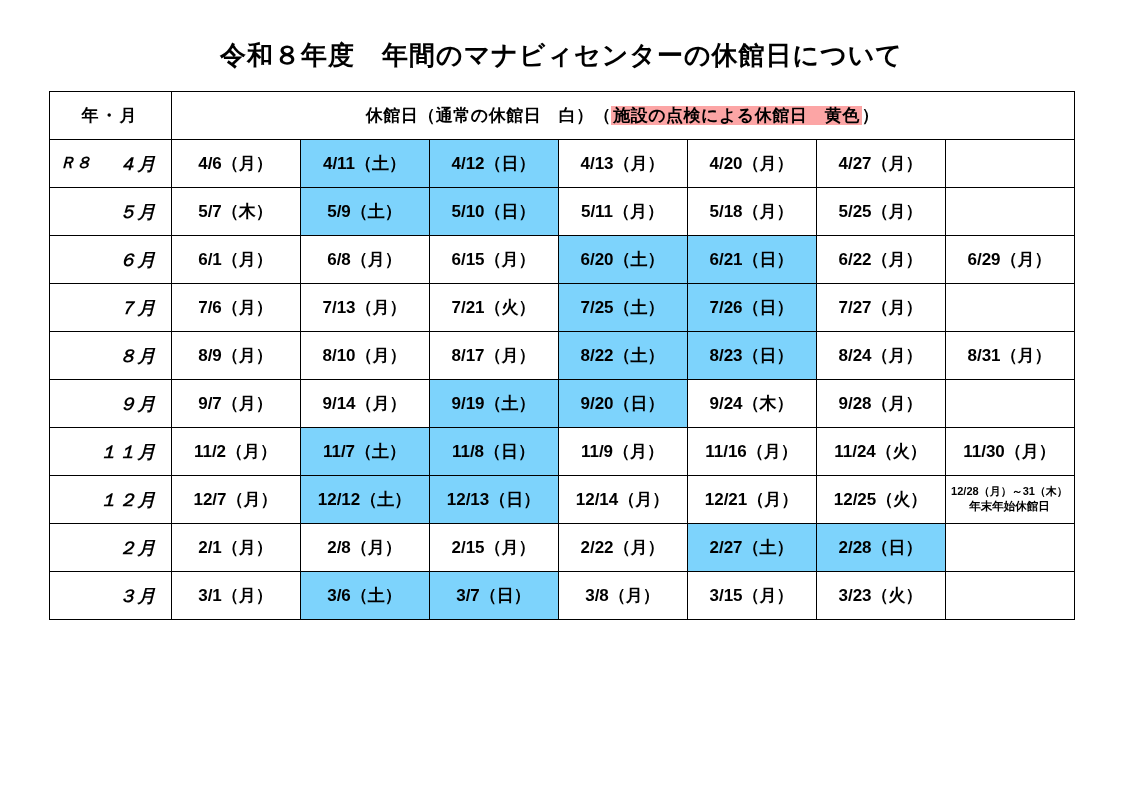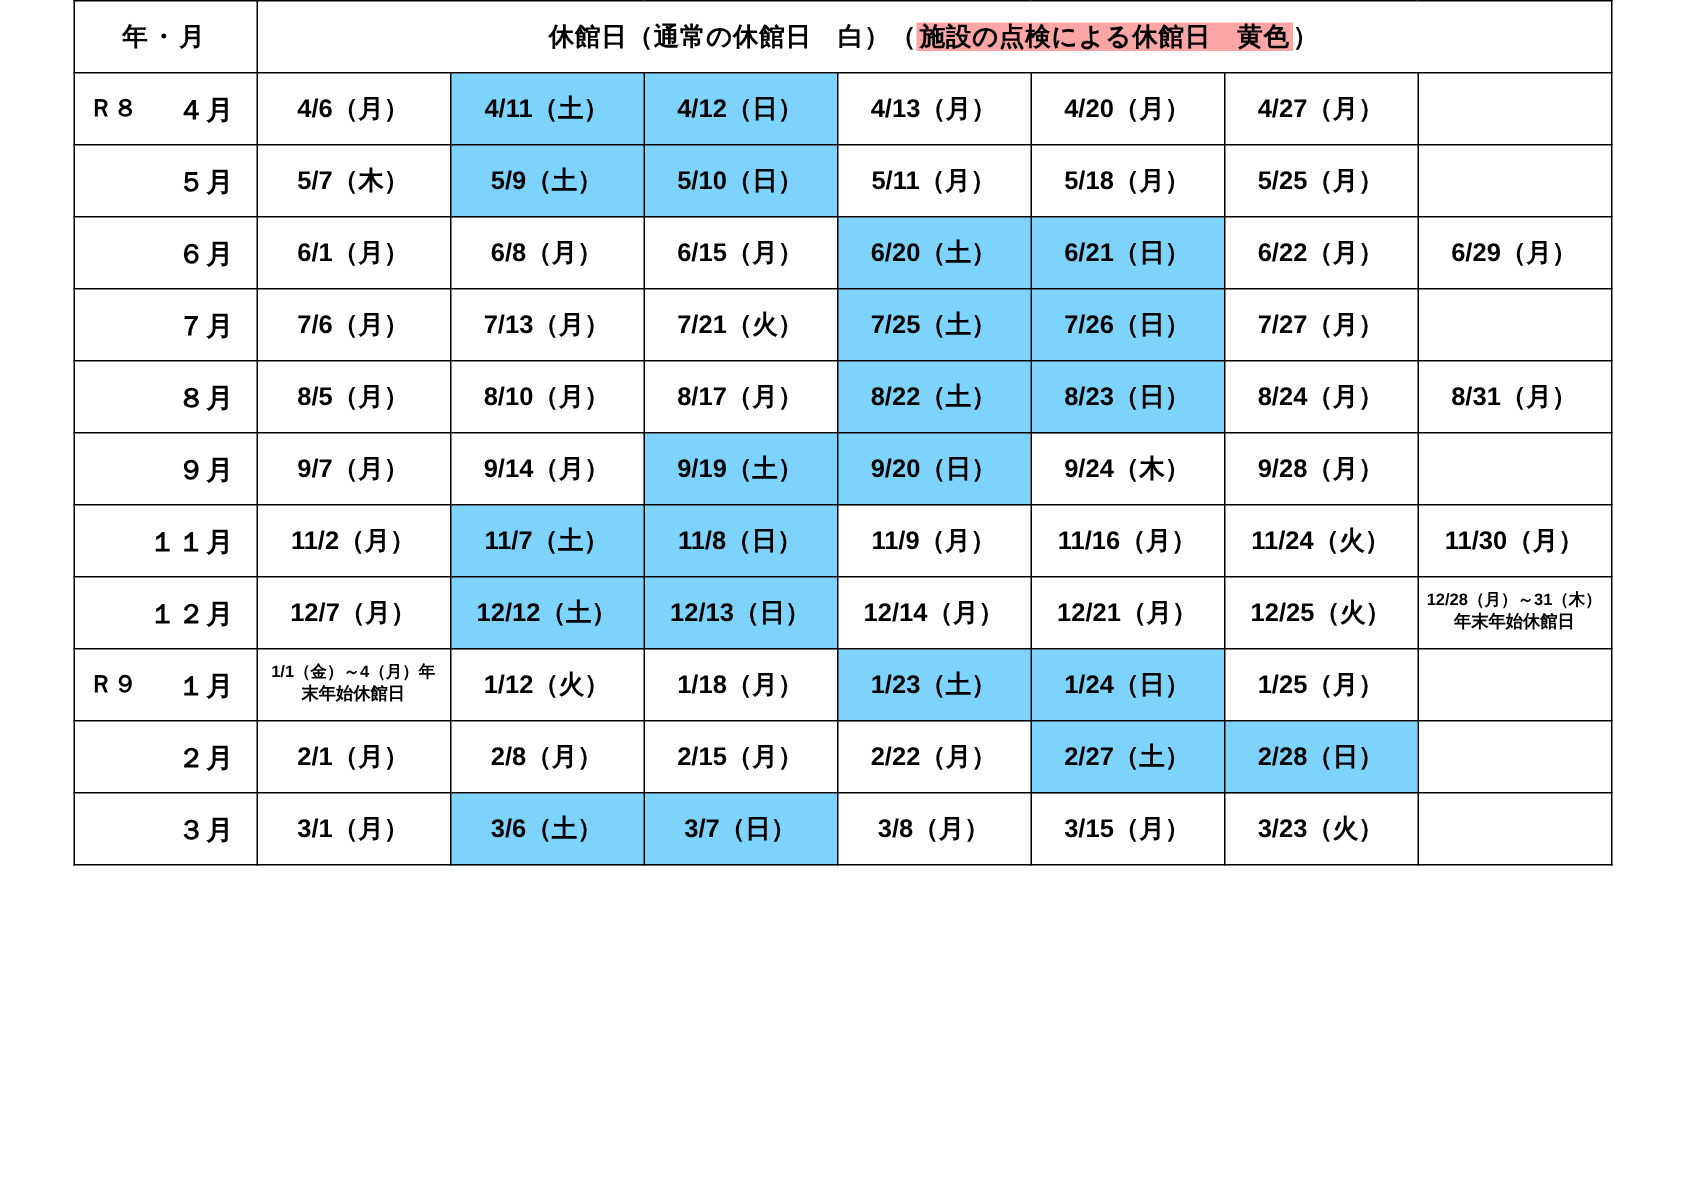--- a/index.html
+++ b/index.html
@@ -56,20 +56,21 @@
   .hl-inline {
     background: #fca5a5;
     padding: 0 2px;
     text-align: center;
   }
   td.ym {
     width: 122px;
     font-size: 18px;
     text-align: left;
     padding-left: 0;
+    font-style: italic;
   }
   .ym-inner {
     display: flex;
     justify-content: space-between;
     align-items: center;
     padding: 0 14px 0 10px;
   }
   .ym-year {
     font-size: 16px;
   }
@@ -95,20 +96,21 @@
   }
   td.day .small.two {
     font-size: 11px;
   }
 </style>
 </head>
 <body>
 
 <div class="page">
 
+  <div class="title">令和８年度　年間のマナビィセンターの休館日について</div>
 
   <table class="cal">
     <thead>
       <tr>
         <th class="hdr-ym">年・月</th>
         <th class="hdr-main" colspan="7">
           <span>休館日（通常の休館日　白）（</span><span class="hl-inline">施設の点検による休館日　黄色</span><span>）</span>
         </th>
       </tr>
     </thead>
@@ -173,21 +175,21 @@
           <td class="day">7/27（月）</td>
           <td class="day empty"></td>
         </tr>
         <tr>
           <td class="ym">
             <div class="ym-inner">
               <span class="ym-year"></span>
               <span class="ym-month">８月</span>
             </div>
           </td>
-          <td class="day">8/5（月）</td>
+          <td class="day">8/9（月）</td>
           <td class="day">8/10（月）</td>
           <td class="day">8/17（月）</td>
           <td class="day yellow">8/22（土）</td>
           <td class="day yellow">8/23（日）</td>
           <td class="day">8/24（月）</td>
           <td class="day">8/31（月）</td>
         </tr>
         <tr>
           <td class="ym">
             <div class="ym-inner">
@@ -232,38 +234,20 @@
           <td class="day">12/21（月）</td>
           <td class="day">12/25（火）</td>
           <td class="day">
             <span class="small two">12/28（月）～31（木）</span>
             <span class="small">年末年始休館日</span>
           </td>
         </tr>
         <tr>
           <td class="ym">
             <div class="ym-inner">
-              <span class="ym-year">Ｒ９</span>
-              <span class="ym-month">１月</span>
-            </div>
-          </td>
-          <td class="day">
-            <span class="small two">1/1（金）～4（月）年</span>
-            <span class="small">末年始休館日</span>
-          </td>
-          <td class="day">1/12（火）</td>
-          <td class="day">1/18（月）</td>
-          <td class="day yellow">1/23（土）</td>
-          <td class="day yellow">1/24（日）</td>
-          <td class="day">1/25（月）</td>
-          <td class="day empty"></td>
-        </tr>
-        <tr>
-          <td class="ym">
-            <div class="ym-inner">
               <span class="ym-year"></span>
               <span class="ym-month">２月</span>
             </div>
           </td>
           <td class="day">2/1（月）</td>
           <td class="day">2/8（月）</td>
           <td class="day">2/15（月）</td>
           <td class="day">2/22（月）</td>
           <td class="day yellow">2/27（土）</td>
           <td class="day yellow">2/28（日）</td>

